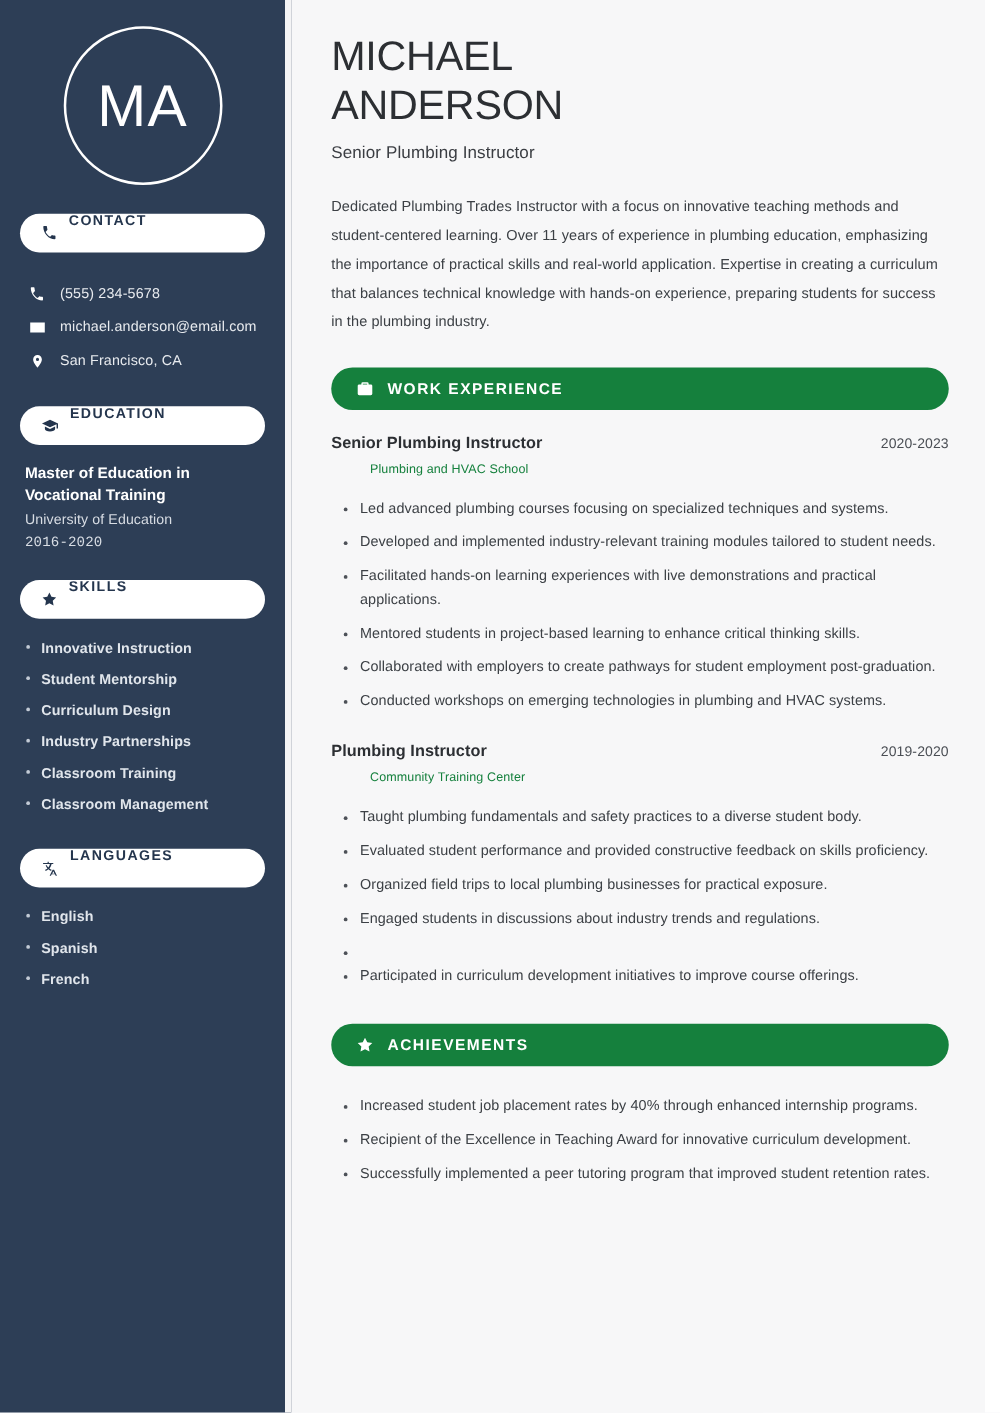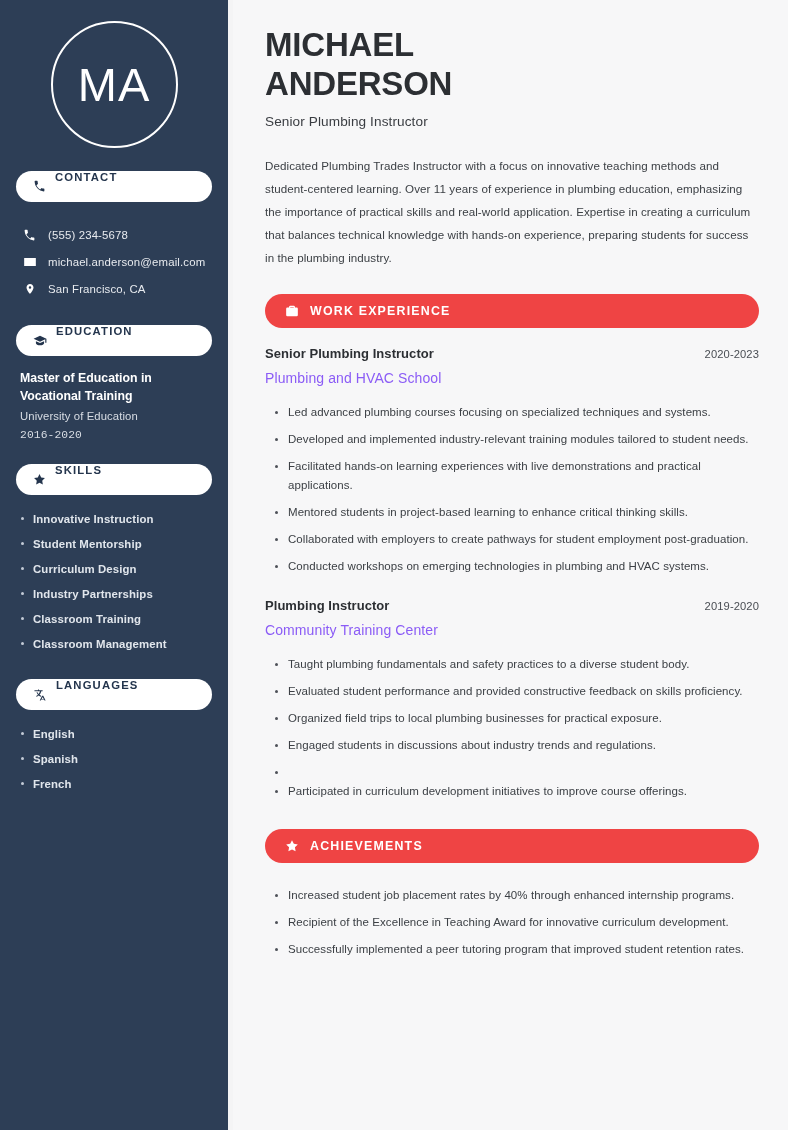--- a/index.html
+++ b/index.html
@@ -137,42 +137,42 @@
 
   
   .main {
     flex: 1;
     background: #f7f7f8;
     padding: 26px 29px 0 32px;
   }
 
   .name {
     font-size: 33px;
-    font-weight: bold;
+    font-weight: normal;
     color: #2c2f33;
     line-height: 1.17;
     letter-spacing: -0.2px;
     text-transform: uppercase;
   }
   .job-title {
     font-size: 13.6px;
     color: #3a3d42;
     margin-top: 11px;
     letter-spacing: 0.1px;
   }
   .summary {
     font-size: 11.6px;
     line-height: 1.98;
     color: #3c4045;
     margin-top: 26px;
     letter-spacing: 0.08px;
   }
 
   .section-bar {
-    background: #ef4444;
+    background: #15803d;
     border-radius: 24px;
     height: 34px;
     display: flex;
     align-items: center;
     padding-left: 20px;
     gap: 11px;
     margin-top: 24px;
   }
   .section-bar-label {
     color: #ffffff;
@@ -194,24 +194,25 @@
     font-weight: bold;
     color: #2c2f33;
     letter-spacing: 0.05px;
   }
   .job-dates {
     font-size: 11.2px;
     color: #4a4e54;
     letter-spacing: 0.1px;
   }
   .job-company {
-    font-size: 14px;
-    color: #8b5cf6;
+    font-size: 10px;
+    color: #15803d;
     margin-top: 9px;
     letter-spacing: 0.1px;
+    margin-left: 31px;
   }
 
   .bullets { margin-top: 13px; padding-left: 10px; }
   .bullet-row {
     display: flex;
     gap: 10px;
     padding: 4.2px 0;
   }
   .bullet-dot {
     width: 3px;

